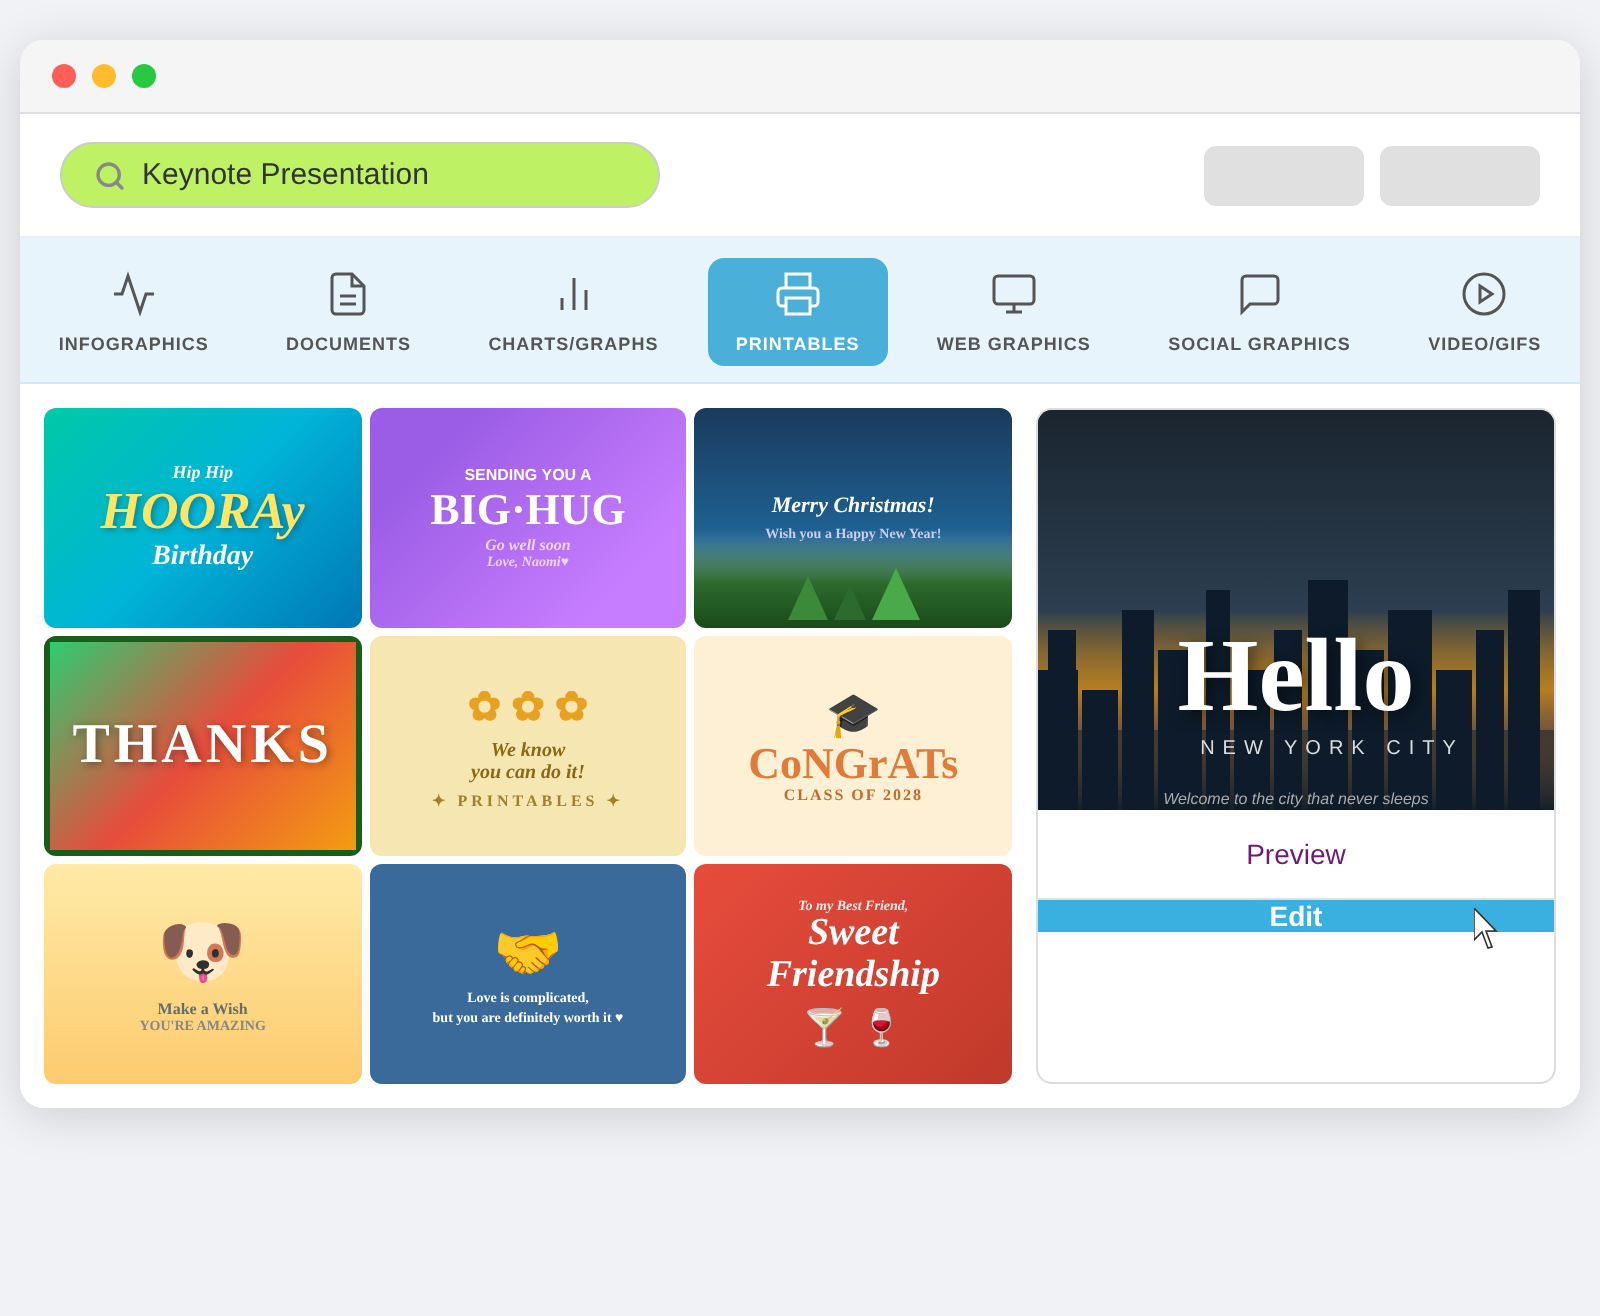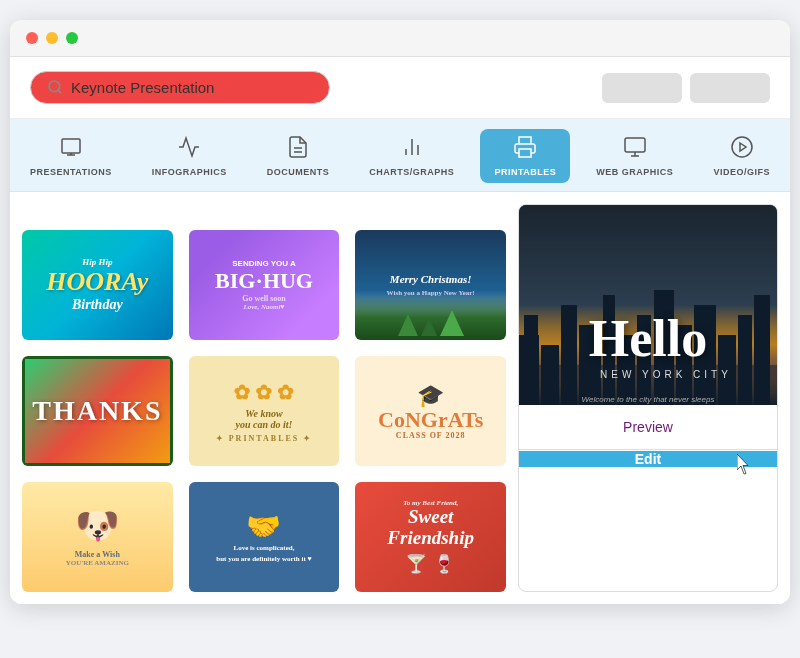--- a/index.html
+++ b/index.html
@@ -42,21 +42,22 @@
     .searchbar-row {
       background: #fff;
       padding: 14px 20px;
       display: flex;
       align-items: center;
       justify-content: space-between;
       border-bottom: 1px solid #eee;
     }
     .search-box {
       display: flex;
-      background: #ef4444;
+      align-items: center;
+      background: #bef264;
       border: 1.5px solid #ccc;
       border-radius: 24px;
       padding: 7px 16px;
       width: 300px;
       gap: 8px;
     }
     .search-icon-svg {
       color: #888;
       flex-shrink: 0;
     }
@@ -126,22 +127,21 @@
       gap: 12px;
       background: #fff;
     }
 
     
     .grid-section {
       flex: 1;
       display: grid;
       grid-template-columns: repeat(3, 1fr);
       grid-template-rows: repeat(3, 110px);
-      gap: 16px;
-      margin-top: 26px;
+      gap: 4px;
     }
     .card {
       border-radius: 6px;
       overflow: hidden;
       cursor: pointer;
       position: relative;
     }
     .card-inner {
       width: 100%;
       height: 100%;
@@ -166,21 +166,21 @@
     .card-1-text .hooray { font-size: 26px; font-weight: 900; color: #ffe566; font-style: italic; text-shadow: 1px 1px 3px rgba(0,0,0,0.3); }
     .card-1-text .birthday { font-size: 14px; font-style: italic; color: #fff; }
 
     
     .card-2 .card-inner {
       background: linear-gradient(135deg, #9b5de5 20%, #c77dff 80%);
       flex-direction: column;
     }
     .card-2-top { color: #fff; font-size: 8px; text-align: center; font-family: sans-serif; }
     .card-2-text { color: #fff; font-size: 22px; font-weight: 900; text-align: center; }
-    .card-2-sub { color: #e8d5ff; font-size: 8px; }
+    .card-2-sub { color: #e8d5ff; font-size: 8px; font-style: italic; }
 
     
     .card-3 .card-inner {
       background: linear-gradient(180deg, #1a3a5c 0%, #1e6091 60%, #fff 100%);
     }
 
     
     .card-4 .card-inner {
       background: linear-gradient(135deg, #2ecc71, #e74c3c, #f39c12);
     }
@@ -314,29 +314,20 @@
     <div class="right-controls">
       <button class="ctrl-btn"></button>
       <button class="ctrl-btn"></button>
     </div>
   </div>
 
   <div class="category-nav">
     <div class="cat-item">
       <span class="cat-icon">
         <svg width="24" height="24" viewBox="0 0 24 24" fill="none" stroke="#555" stroke-width="1.5">
-            <rect x="3" y="4" width="18" height="14" rx="1"></rect>
-            <path d="M8 20h8M12 18v2"></path>
-          </svg>
-      </span>
-      <span class="cat-label">PRESENTATIONS</span>
-    </div>
-    <div class="cat-item">
-      <span class="cat-icon">
-        <svg width="24" height="24" viewBox="0 0 24 24" fill="none" stroke="#555" stroke-width="1.5">
             <polyline points="22 12 18 12 15 21 9 3 6 12 2 12"></polyline>
           </svg>
       </span>
       <span class="cat-label">INFOGRAPHICS</span>
     </div>
     <div class="cat-item">
       <span class="cat-icon">
         <svg width="24" height="24" viewBox="0 0 24 24" fill="none" stroke="#555" stroke-width="1.5">
             <path d="M14 2H6a2 2 0 0 0-2 2v16a2 2 0 0 0 2 2h12a2 2 0 0 0 2-2V8z"></path>
             <polyline points="14 2 14 8 20 8"></polyline>
@@ -368,20 +359,28 @@
     </div>
     <div class="cat-item">
       <span class="cat-icon">
         <svg width="24" height="24" viewBox="0 0 24 24" fill="none" stroke="#555" stroke-width="1.5">
             <rect x="2" y="3" width="20" height="14" rx="2"></rect>
             <line x1="8" y1="21" x2="16" y2="21"></line>
             <line x1="12" y1="17" x2="12" y2="21"></line>
           </svg>
       </span>
       <span class="cat-label">WEB GRAPHICS</span>
+    </div>
+    <div class="cat-item">
+      <span class="cat-icon">
+        <svg width="24" height="24" viewBox="0 0 24 24" fill="none" stroke="#555" stroke-width="1.5">
+            <path d="M21 15a2 2 0 0 1-2 2H7l-4 4V5a2 2 0 0 1 2-2h14a2 2 0 0 1 2 2z"></path>
+          </svg>
+      </span>
+      <span class="cat-label">SOCIAL GRAPHICS</span>
     </div>
     <div class="cat-item">
       <span class="cat-icon">
         <svg width="24" height="24" viewBox="0 0 24 24" fill="none" stroke="#555" stroke-width="1.5">
             <circle cx="12" cy="12" r="10"></circle>
             <polygon points="10 8 16 12 10 16 10 8"></polygon>
           </svg>
       </span>
       <span class="cat-label">VIDEO/GIFS</span>
     </div>

